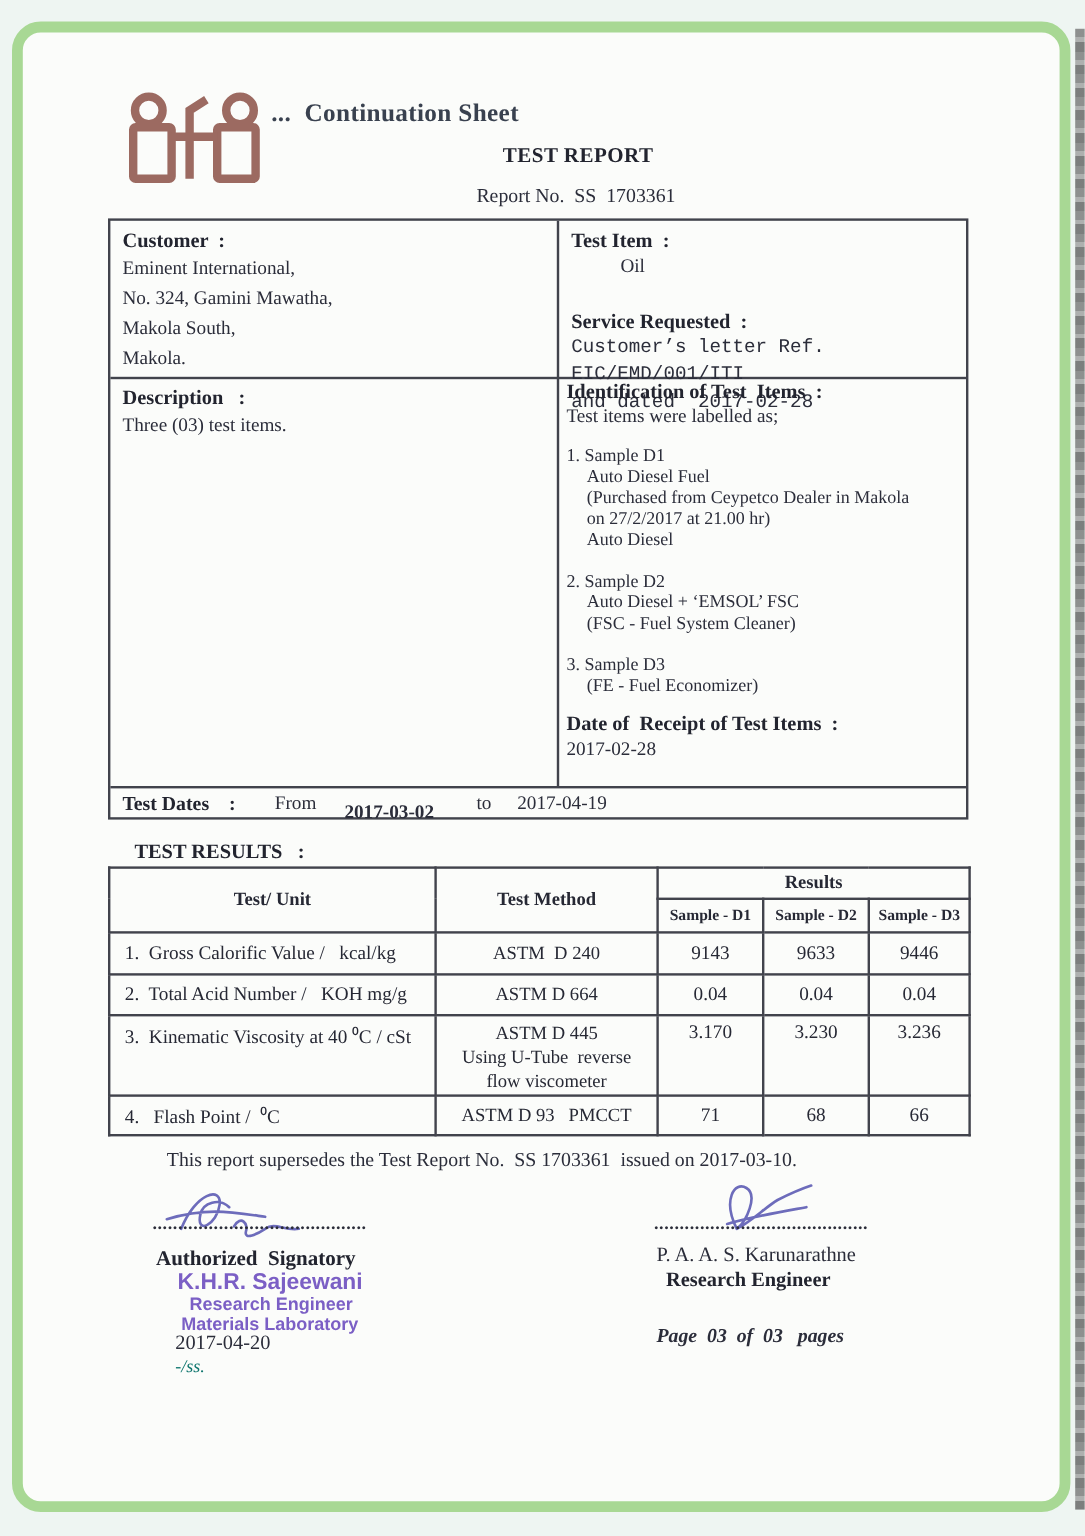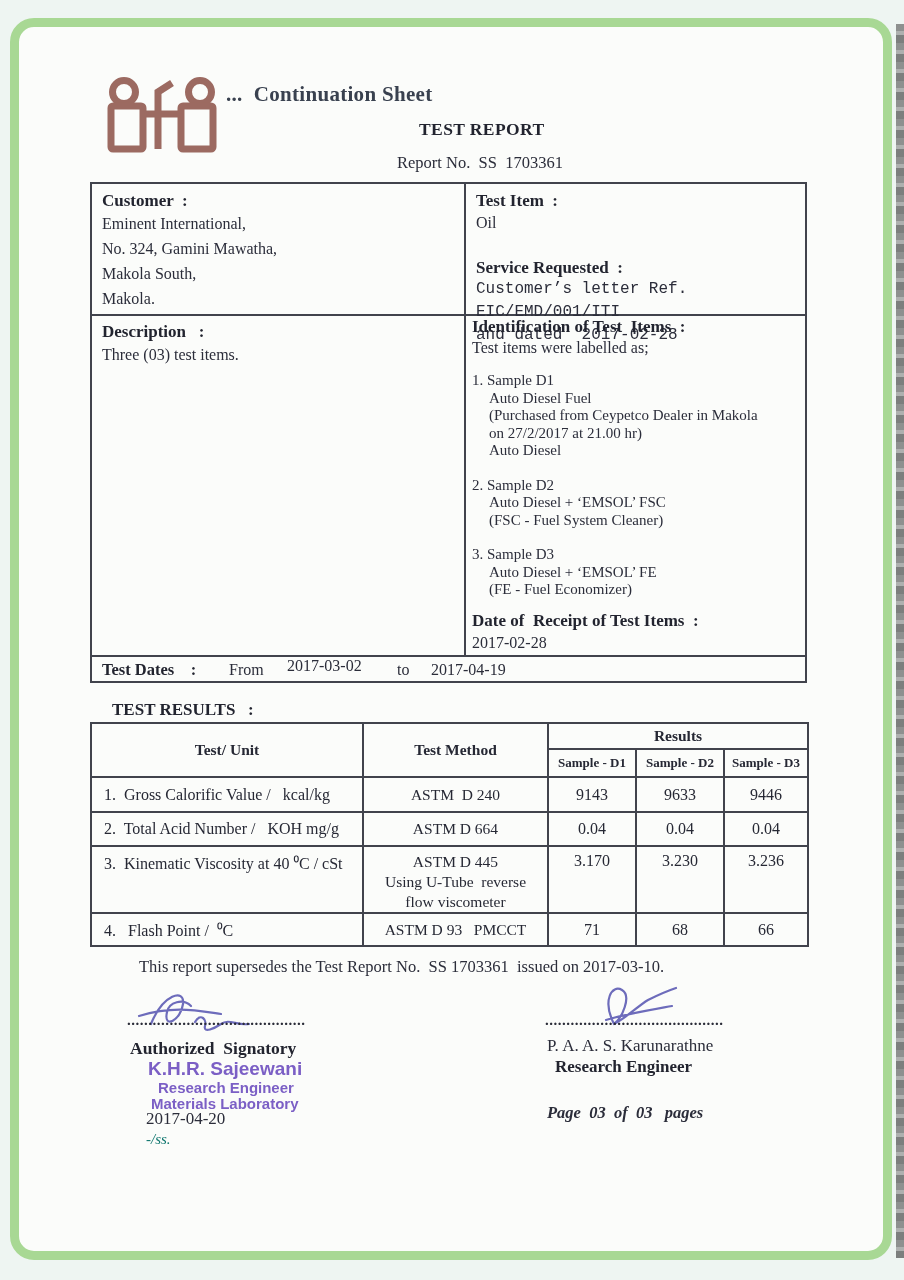--- a/index.html
+++ b/index.html
@@ -78,21 +78,21 @@
       <div class="serif16 cell-lines">
         <div data-bind="info.customer_lines.0">Eminent International,</div>
         <div data-bind="info.customer_lines.1">No. 324, Gamini Mawatha,</div>
         <div data-bind="info.customer_lines.2">Makola South,</div>
         <div data-bind="info.customer_lines.3">Makola.</div>
       </div>
     </div>
 
     <div class="abs" style="left:384px; top:7px; width:325px;">
       <div class="serif17b" data-bind="info.test_item_label">Test Item  :</div>
-      <div class="serif16" style="line-height:24px;" data-bind="info.test_item_value">Oil</div>
+      <div class="serif16" style="line-height:24px;margin-left:41px;" data-bind="info.test_item_value">Oil</div>
       <div class="serif17b" style="margin-top:23px;" data-bind="info.service_requested_label">Service Requested  :</div>
       <div class="serif16" style="line-height:23px;font-family:Liberation Mono, monospace;">
         <div data-bind="info.service_requested_lines.0">Customer’s letter Ref. EIC/EMD/001/ITI</div>
         <div data-bind="info.service_requested_lines.1">and dated  2017-02-28</div>
       </div>
     </div>
 
     <div class="abs" style="left:10px; top:138px; width:350px;">
       <div class="serif17b" data-bind="info.description_label">Description   :</div>
       <div class="serif16" style="line-height:25px;" data-bind="info.description_value">Three (03) test items.</div>
@@ -114,33 +114,32 @@
         <div class="sample-item" style="margin-top:17px;">
           <div data-bind="info.samples.1.title">2. Sample D2</div>
           <div class="lines">
             <div data-bind="info.samples.1.lines.0">Auto Diesel + ‘EMSOL’ FSC</div>
             <div data-bind="info.samples.1.lines.1">(FSC - Fuel System Cleaner)</div>
           </div>
         </div>
         <div class="sample-item" style="margin-top:17px;">
           <div data-bind="info.samples.2.title">3. Sample D3</div>
           <div class="lines">
-            <div data-bind="info.samples.2.lines.0">Auto Diesel + ‘EMSOL’ FE</div>
             <div data-bind="info.samples.2.lines.1">(FE - Fuel Economizer)</div>
           </div>
         </div>
       </div>
       <div class="serif17b" style="margin-top:12px;" data-bind="info.receipt_label">Date of  Receipt of Test Items  :</div>
       <div class="serif16" style="line-height:24px;" data-bind="info.receipt_value">2017-02-28</div>
     </div>
 
     <div class="abs" style="left:0; top:473px; width:717px; height:28px;">
       <span class="abs serif17b" style="left:10px; top:3px; font-size:16.5px;" data-bind="info.test_dates_label">Test Dates    :</span>
       <span class="abs serif16" style="left:137px; top:4px;" data-bind="info.from_label">From</span>
-      <span class="abs serif16" style="left:195px; top:0;" data-bind="info.from_date">2017-03-02</span>
+      <span class="abs serif16" style="left:195px; top:12px;font-weight:bold;" data-bind="info.from_date">2017-03-02</span>
       <span class="abs serif16" style="left:305px; top:4px;" data-bind="info.to_label">to</span>
       <span class="abs serif16" style="left:339px; top:4px;" data-bind="info.to_date">2017-04-19</span>
     </div>
   </div>
 
   <div class="abs serif17b" style="left:112px; top:700px;" data-bind="results.heading">TEST RESULTS   :</div>
 
   <table class="results abs" style="left:90px; top:722px;">
     <colgroup>
         <col style="width:272px">

